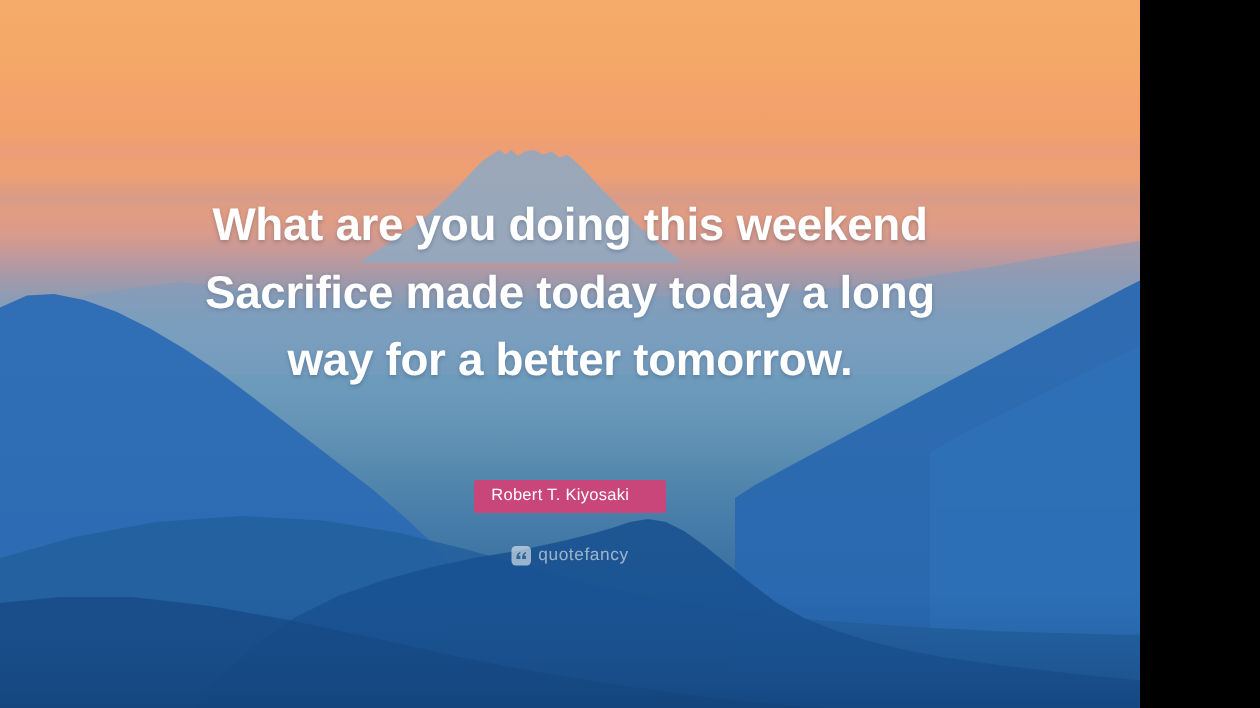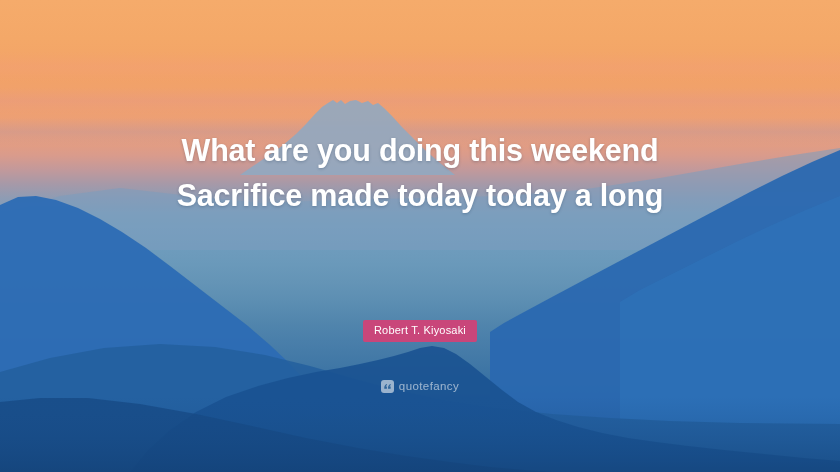--- a/index.html
+++ b/index.html
@@ -7,21 +7,21 @@
     margin: 0;
     padding: 0;
     background: #000;
   }
   body {
     font-family: "Liberation Sans", sans-serif;
   }
 
   #quote-canvas {
     position: relative;
-    width: 840px;
+    width: 760px;
     height: 472px;
     overflow: hidden;
     user-select: none;
   }
 
   
   .sky {
     position: absolute;
     inset: 0;
     background: linear-gradient(
@@ -106,30 +106,30 @@
     text-align: center;
   }
   .attribution {
     display: inline-block;
     background: #c9467a;
     color: #ffffff;
     font-family: "Liberation Sans", sans-serif;
     font-size: 11px;
     font-weight: normal;
     letter-spacing: 0.2px;
-    padding: 5px 11px 6px 11px;
+    padding: 5px 24px 6px 11px;
     border-radius: 2px;
     line-height: 1;
   }
 
   
   .watermark {
     position: absolute;
     left: 0; right: 0;
-    top: 380px;
+    top: 364px;
     display: flex;
     align-items: center;
     justify-content: center;
     gap: 5px;
     opacity: 0.62;
   }
   .wm-icon {
     width: 13px;
     height: 13px;
     border-radius: 3px;
@@ -210,20 +210,21 @@
         <stop offset="0%" stop-color="#1a5291" stop-opacity="0"></stop>
         <stop offset="100%" stop-color="#123f73" stop-opacity="0.55"></stop>
       </linearGradient>
     </defs>
     <rect x="0" y="396" width="840" height="76" fill="url(#depthGrad)"></rect>
   </svg>
 
   <div class="quote-block">
     <div class="quote-line">What are you doing this weekend</div>
     <div class="quote-line">Sacrifice made today today a long</div>
+    <div class="quote-line">way for a better tomorrow.</div>
   </div>
 
   <div class="attribution-wrap">
     <span class="attribution">Robert T. Kiyosaki</span>
   </div>
 
   <div class="watermark">
     <span class="wm-icon">
       <svg width="9" height="9" viewBox="0 0 10 10">
         <path d="M1.4,6.6 C1.4,4.4 2.5,2.9 4.2,2.3 L4.5,3.2 C3.6,3.6 3.1,4.2 3.0,5.0

